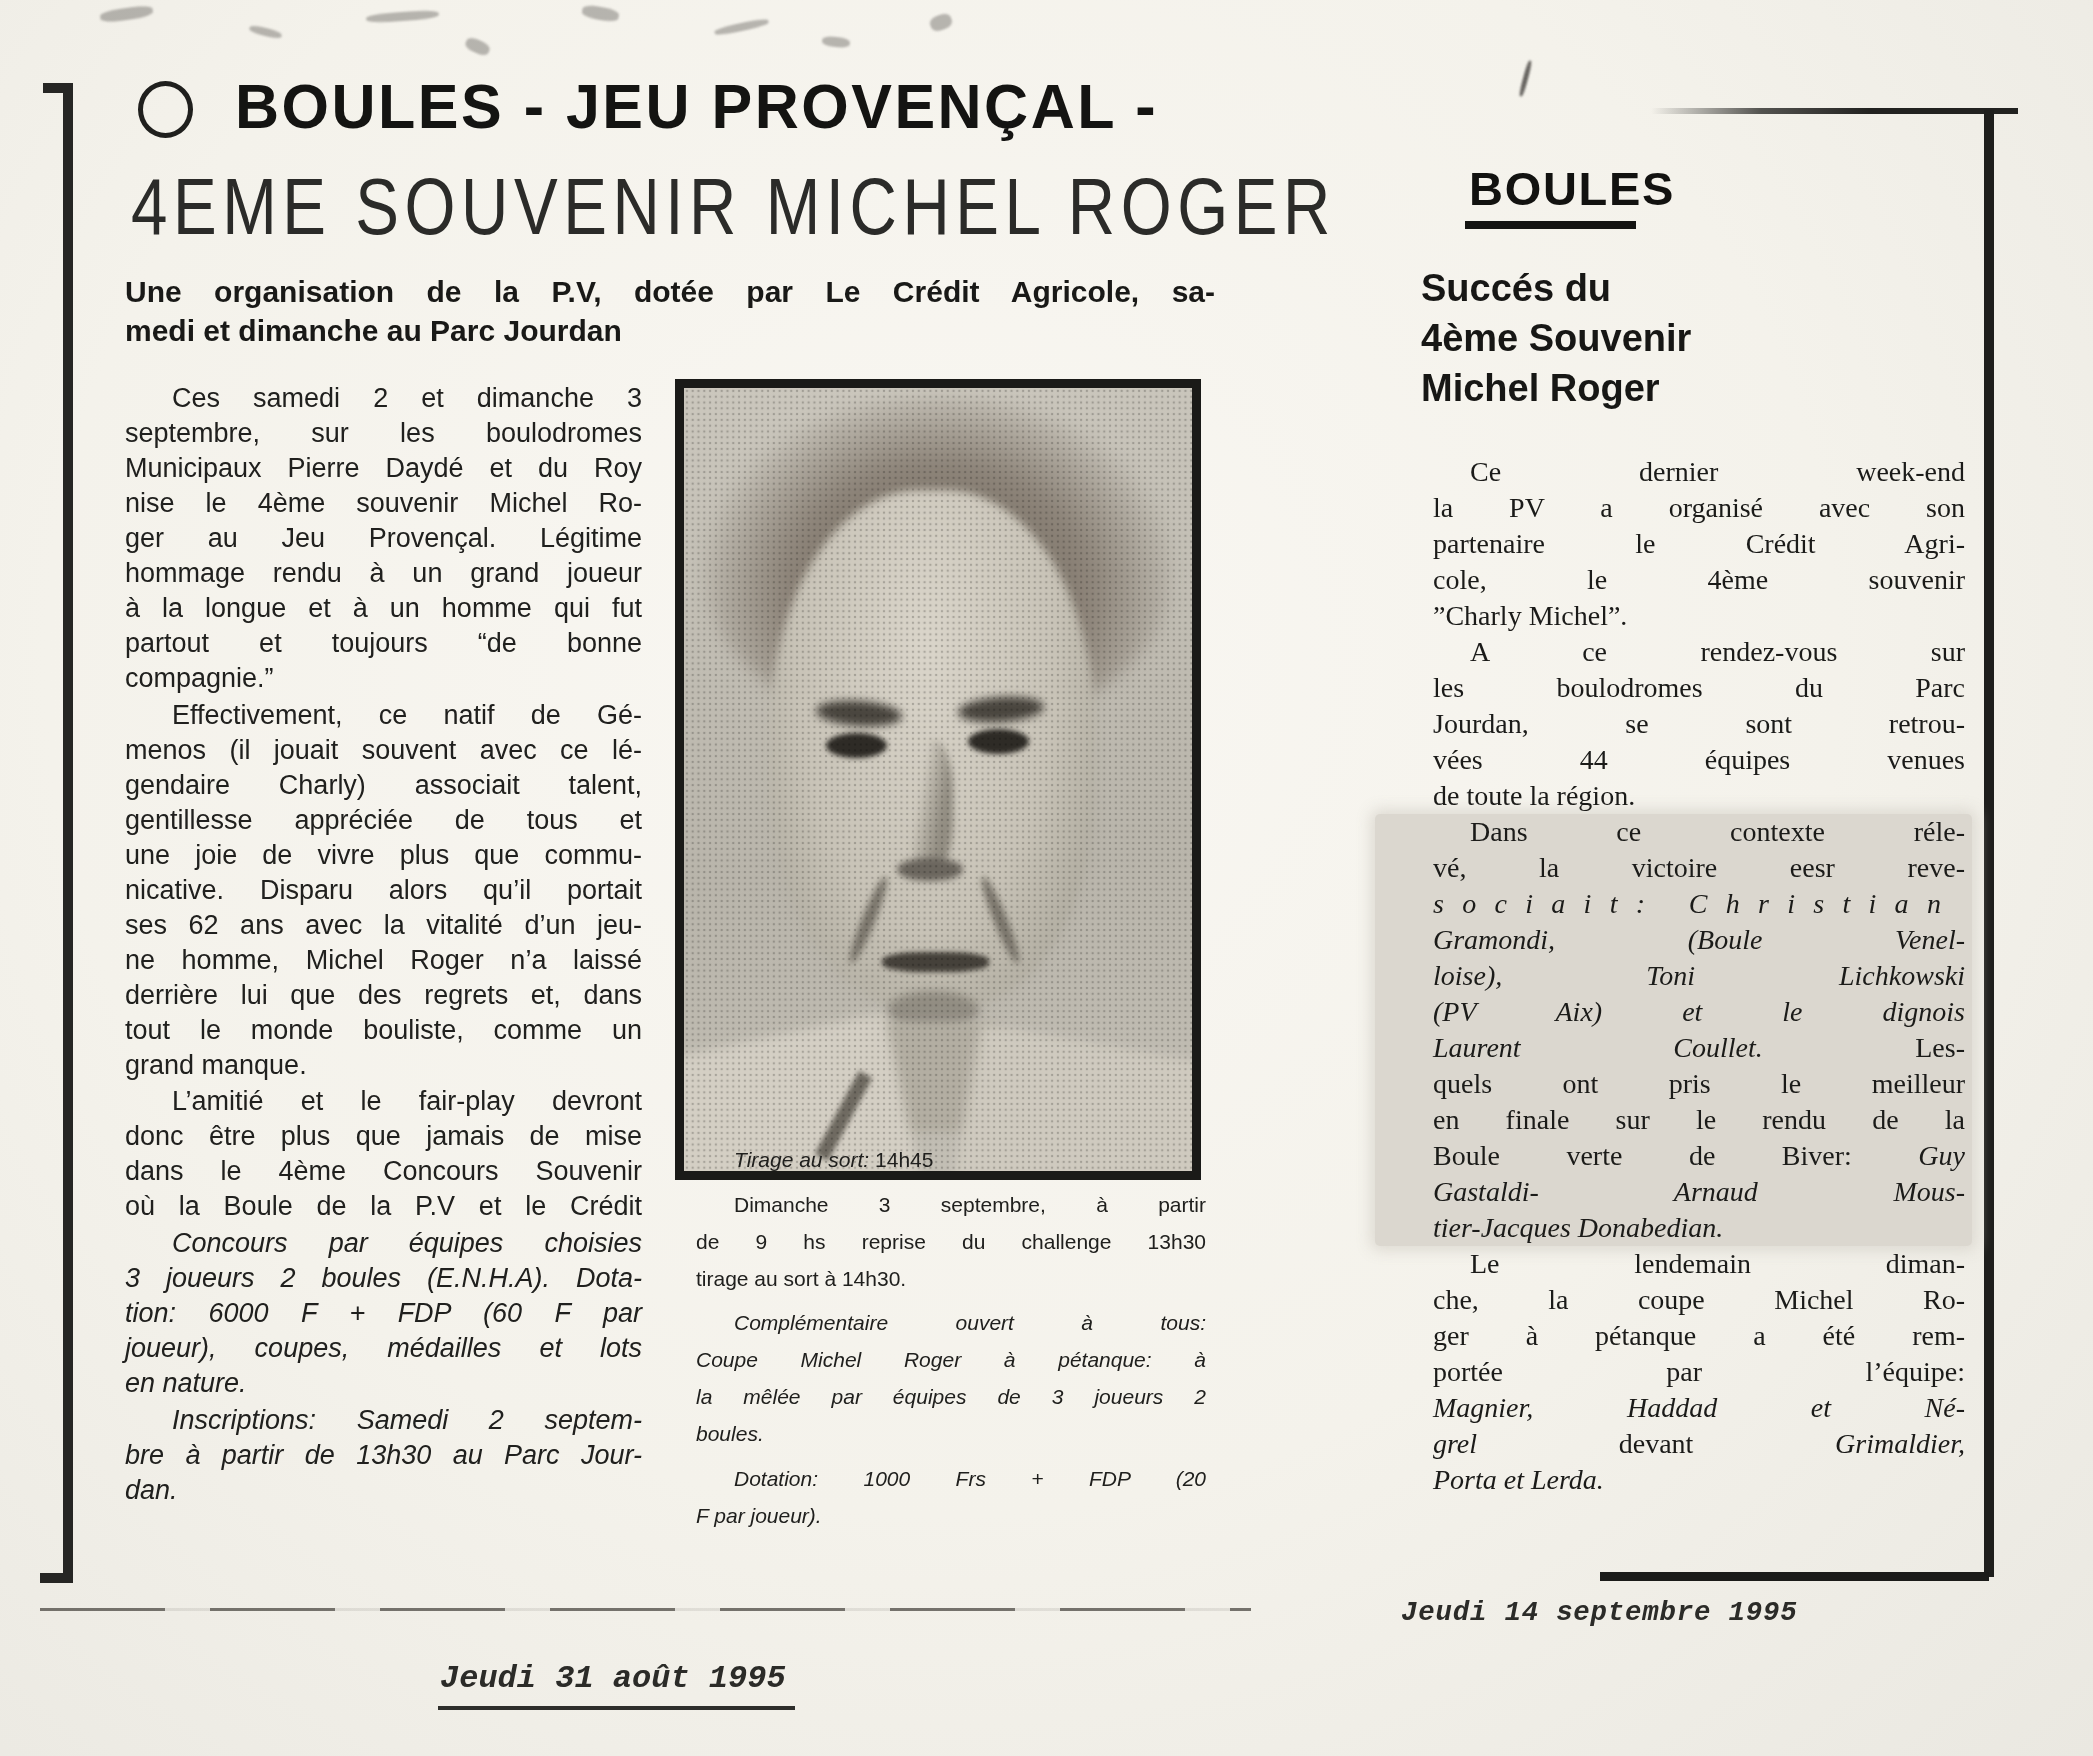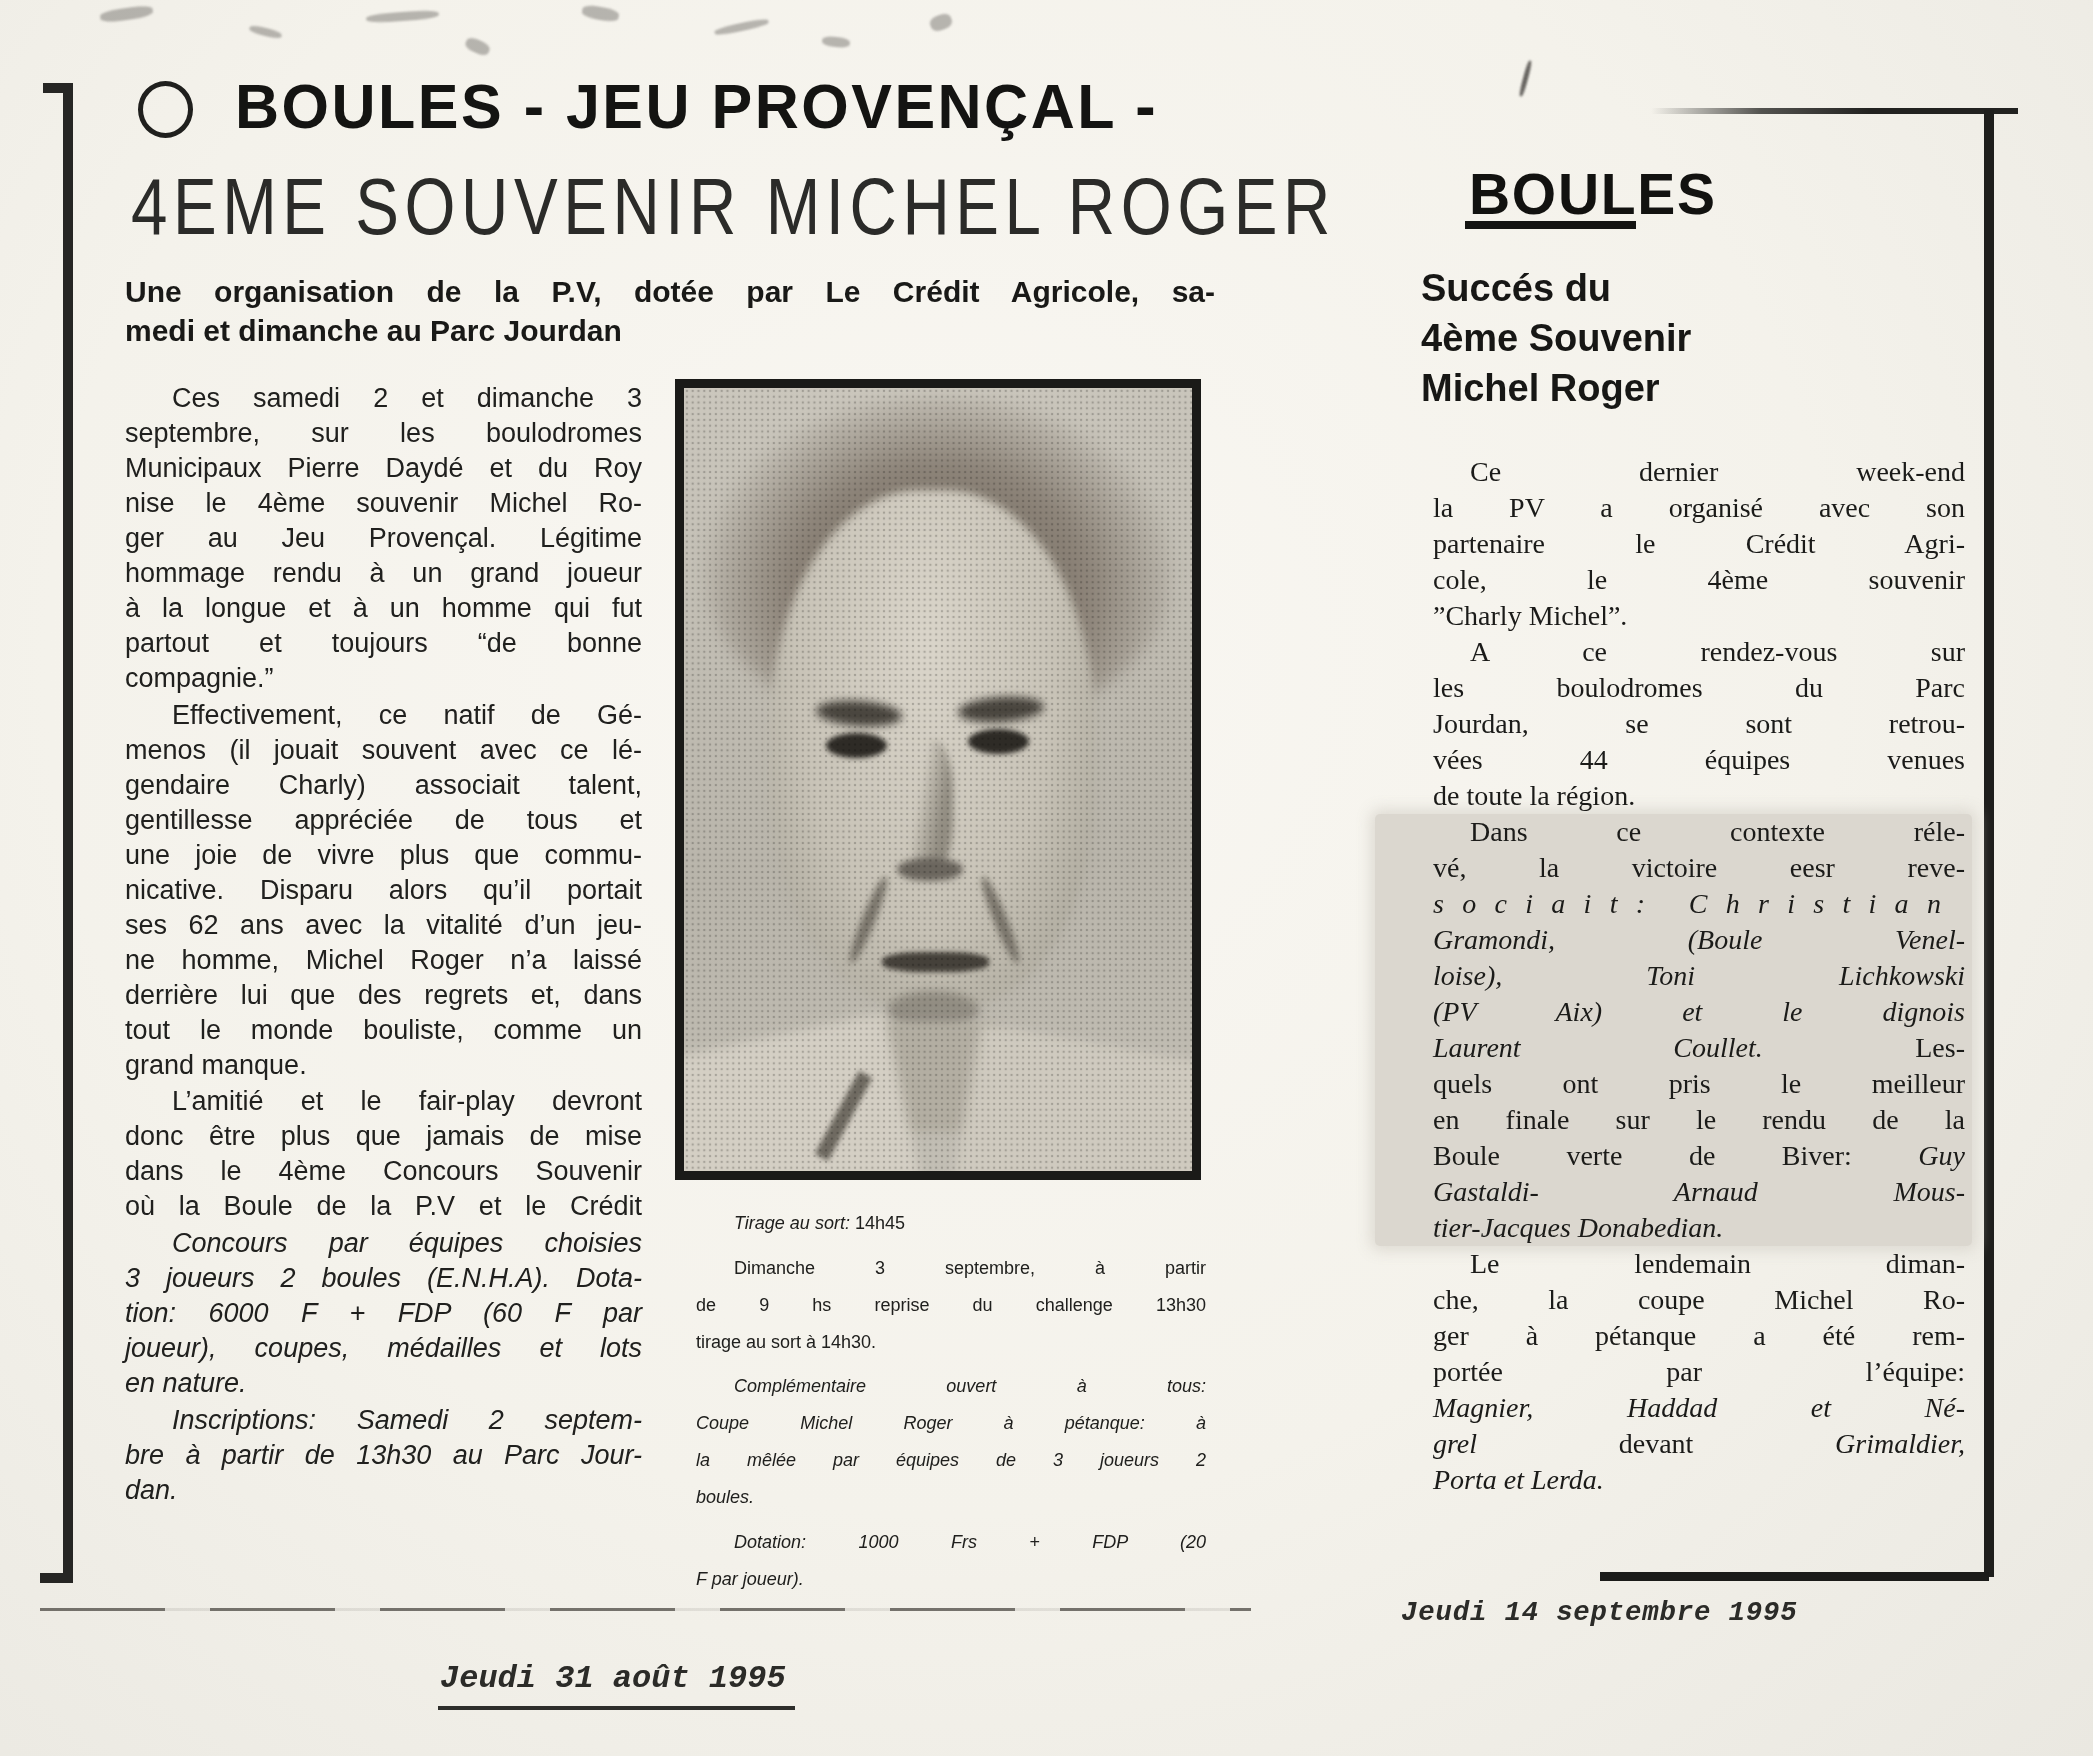--- a/index.html
+++ b/index.html
@@ -17,21 +17,21 @@
   .itp{font-style:italic;}
   .para{margin:0 0 1.7px 0;}
   
   .bracket{background:#262624;}
   .bullet{left:138px;top:81px;width:45px;height:47px;border:5.8px solid #1f1f1d;border-radius:50%;}
   .kicker{left:235px;top:70px;font-size:61px;font-weight:800;letter-spacing:2.5px;color:#141412;white-space:nowrap;transform:scaleY(1.03);transform-origin:left top;}
   .headline{left:131px;top:161px;font-size:78px;font-weight:400;letter-spacing:6.6px;color:#2b2b29;white-space:nowrap;transform:scale(0.84,1.02);transform-origin:left top;}
   .standfirst{left:125px;top:272px;width:1090px;font-size:30px;font-weight:700;line-height:39px;color:#191917;}
   .leftcol{left:125px;top:381px;width:517px;font-size:27px;line-height:35px;}
   .leftcol .ln.ind{text-indent:47px;}
-  .captions{left:696px;top:1205px;width:510px;font-size:18px;line-height:37px;}
+  .captions{left:696px;top:1141px;width:510px;font-size:21px;line-height:37px;}
   .captions .ln.ind{text-indent:38px;}
   .captions .para{margin-bottom:7.5px;}
   .date-left{left:440px;top:1660px;font-family:"Liberation Mono","DejaVu Sans Mono",monospace;font-style:italic;font-weight:700;font-size:32px;color:#2b2b28;white-space:nowrap;}
   .date-underline{left:438px;top:1706px;width:357px;height:4.2px;background:#2e2e2b;}
   .artifact-line{left:40px;top:1608px;width:1211px;height:2.5px;opacity:.8;
     background:repeating-linear-gradient(90deg,#55524c 0 125px,rgba(85,82,76,.15) 125px 170px);}
   
   .photo{left:675px;top:379px;width:508px;height:783px;border:9.1px solid #1a1a18;overflow:hidden;
     background:linear-gradient(175deg,#cbc7bd 0%,#b9b5ab 60%,#c3bfb5 100%);}
   .photo div{position:absolute;}
@@ -55,21 +55,21 @@
   .s-l{left:-8%;top:83%;width:52%;background:#d4cfc4;transform:rotate(-12deg);}
   .s-r{left:55%;top:84%;width:54%;background:#cfcabf;transform:rotate(10deg);}
   .ph-collar{left:30%;top:87%;width:3%;height:12%;background:#6f6a61;transform:rotate(28deg);filter:blur(2.5px);}
   .ph-dots{left:0;top:0;right:0;bottom:0;mix-blend-mode:multiply;opacity:.45;
     background-image:radial-gradient(rgba(18,18,16,.5) 0.9px,transparent 1.6px);background-size:5.8px 5.8px;}
   
   .r-toprule{left:1651px;top:108px;width:367px;height:5.8px;
     background:linear-gradient(90deg,rgba(30,30,28,0) 0,rgba(30,30,28,.75) 30%,#222220 60%);}
   .r-vrule{left:1984px;top:110px;width:10px;height:1467px;background:#1e1e1c;}
   .r-botrule{left:1600px;top:1572px;width:389px;height:9.1px;background:#1b1b19;}
-  .r-section{left:1469px;top:161px;font-size:57px;font-weight:800;letter-spacing:1.7px;color:#121210;white-space:nowrap;}
+  .r-section{left:1469px;top:161px;font-size:47px;font-weight:800;letter-spacing:1.7px;color:#121210;white-space:nowrap;}
   .r-section-underline{left:1465px;top:221px;width:171px;height:7.5px;background:#141412;}
   .r-subhead{left:1421px;top:263px;font-size:38px;font-weight:700;line-height:50px;color:#171715;width:582px;}
   .r-subhead .ln{text-align:left;text-align-last:left;}
   .rbody{left:1433px;top:454px;width:532px;font-family:"Liberation Serif","DejaVu Serif",serif;
     font-size:28px;line-height:36px;color:#1b1b19;}
   .rbody .ln.ind{text-indent:37px;}
   .rbody .para{margin:0;}
   .para.hl{background:#dbd7cf;margin-left:-58px;padding-left:58px;margin-right:-6.6px;padding-right:6.6px;
     border-radius:5px;box-shadow:0 0 13.3px 5px rgba(219,215,207,.85);}
   .date-right{left:1401px;top:1597px;font-family:"Liberation Mono","DejaVu Sans Mono",monospace;

